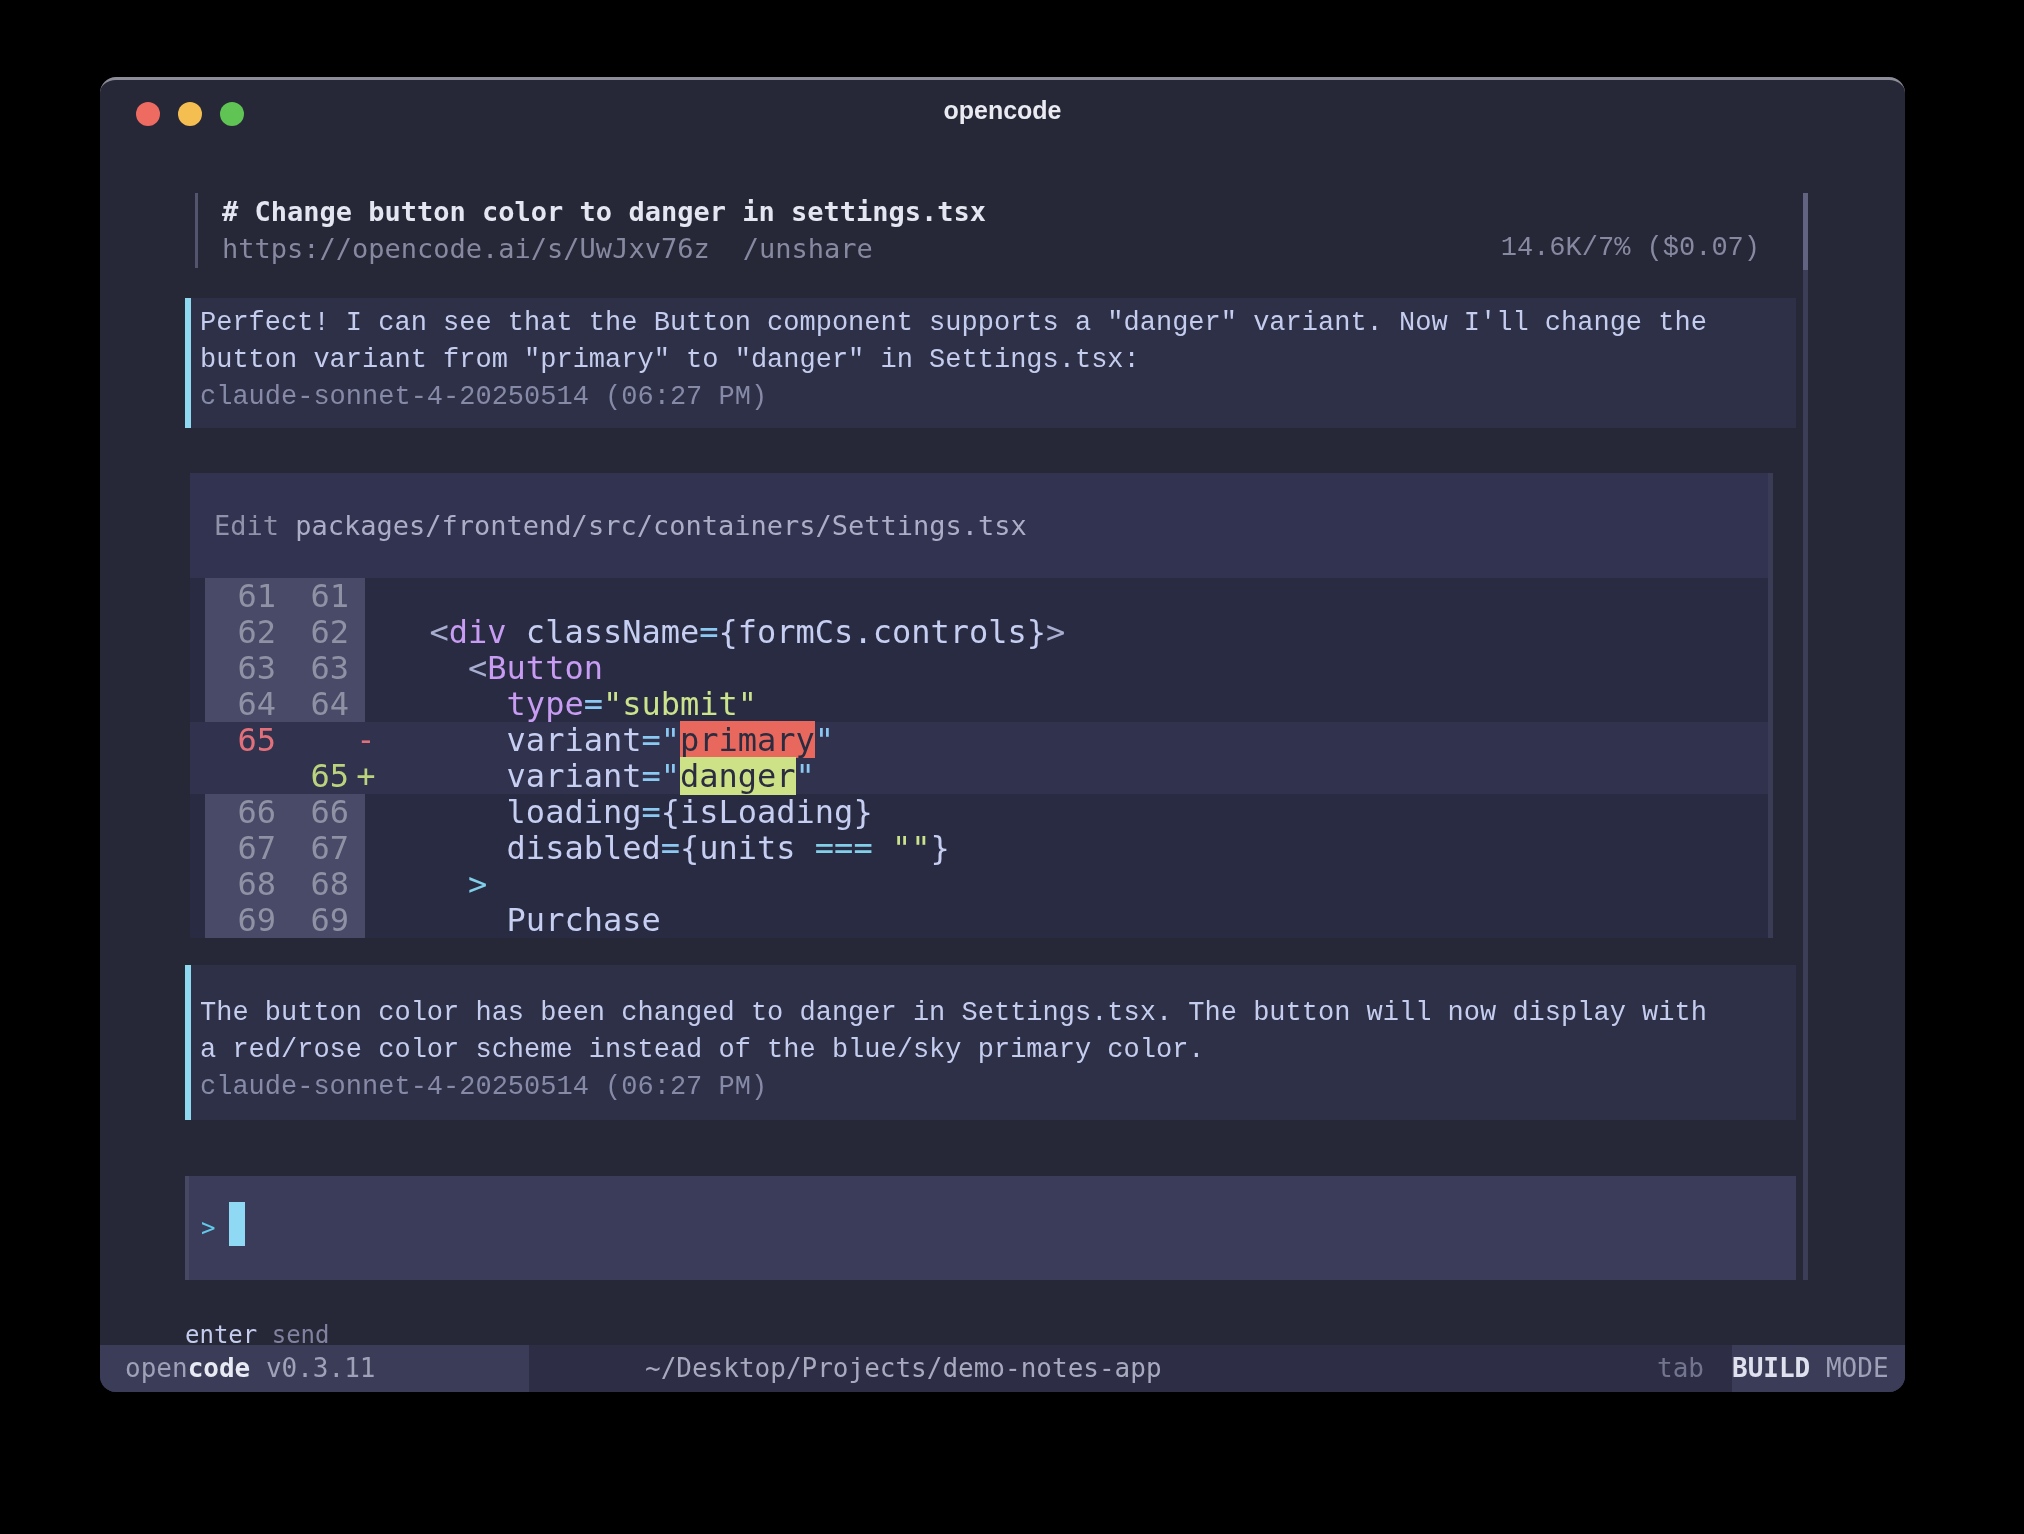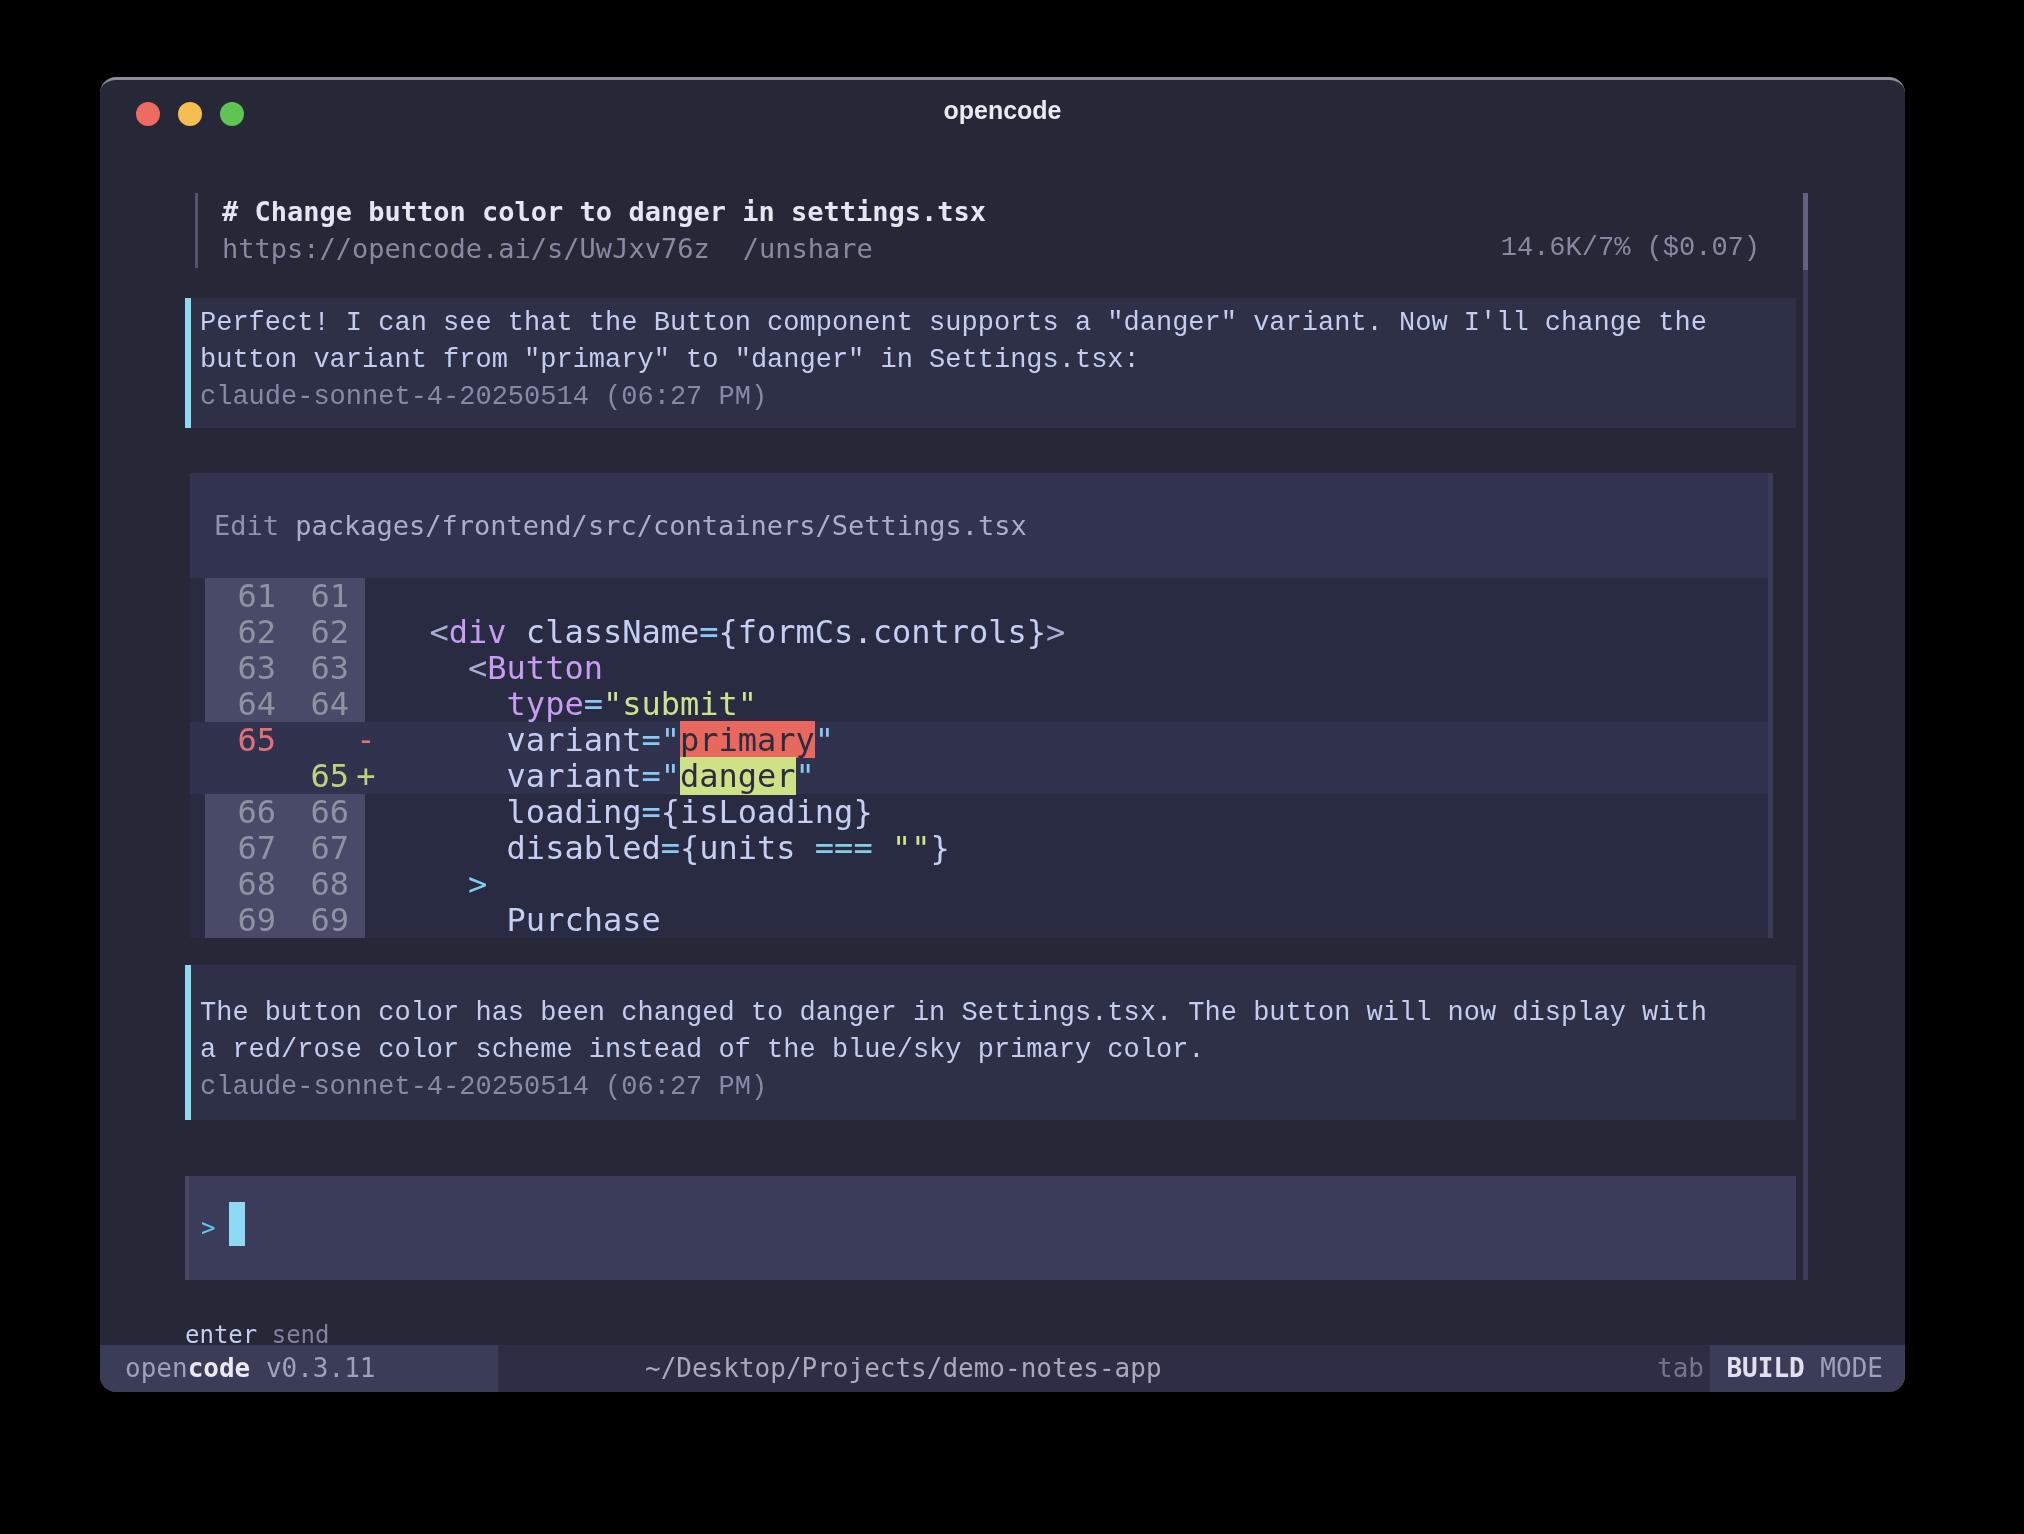--- a/index.html
+++ b/index.html
@@ -82,28 +82,28 @@
   .k-strong{color:#c5cdee;}
   .k-dim{color:#8082a0;}
   .m-dim{color:#8789a1;}
   .m-strong{color:#c5cdee;}
   
   .scroll-track{position:absolute;left:1703px;top:113px;width:5px;height:1087px;background:#3c3e58;}
   .scroll-thumb{position:absolute;left:1703px;top:113px;width:5px;height:77px;background:#616380;}
   
   .statusbar{position:absolute;left:0;bottom:0;width:100%;height:47px;background:#2d2e46;
              font-size:26px;line-height:47px;white-space:pre;}
-  .sb-seg-left{position:absolute;left:0;top:0;height:100%;width:398px;background:#3b3c58;
+  .sb-seg-left{position:absolute;left:0;top:0;height:100%;width:429px;background:#3b3c58;
                padding-left:25px;box-sizing:border-box;}
   .sb-open{color:#9fa1b8;}
   .sb-code{color:#e8eaf4;font-weight:bold;}
   .sb-ver{color:#9fa1b8;}
   .sb-cwd{position:absolute;left:545px;top:0;color:#a8aabf;}
   .sb-tab{position:absolute;left:1545px;top:0;color:#73758f;margin-left:12px;}
-  .sb-seg-right{position:absolute;right:0;top:0;height:100%;width:195px;background:#3b3c58;
+  .sb-seg-right{position:absolute;right:0;top:0;height:100%;width:173px;background:#3b3c58;
                 text-align:right;padding-right:22px;box-sizing:border-box;}
   .sb-build{color:#dfe1ee;font-weight:bold;}
   .sb-mode{color:#9fa1b8;}
 </style>
 </head>
 <body>
 
 <div class="window">
 
   <div class="titlebar">

